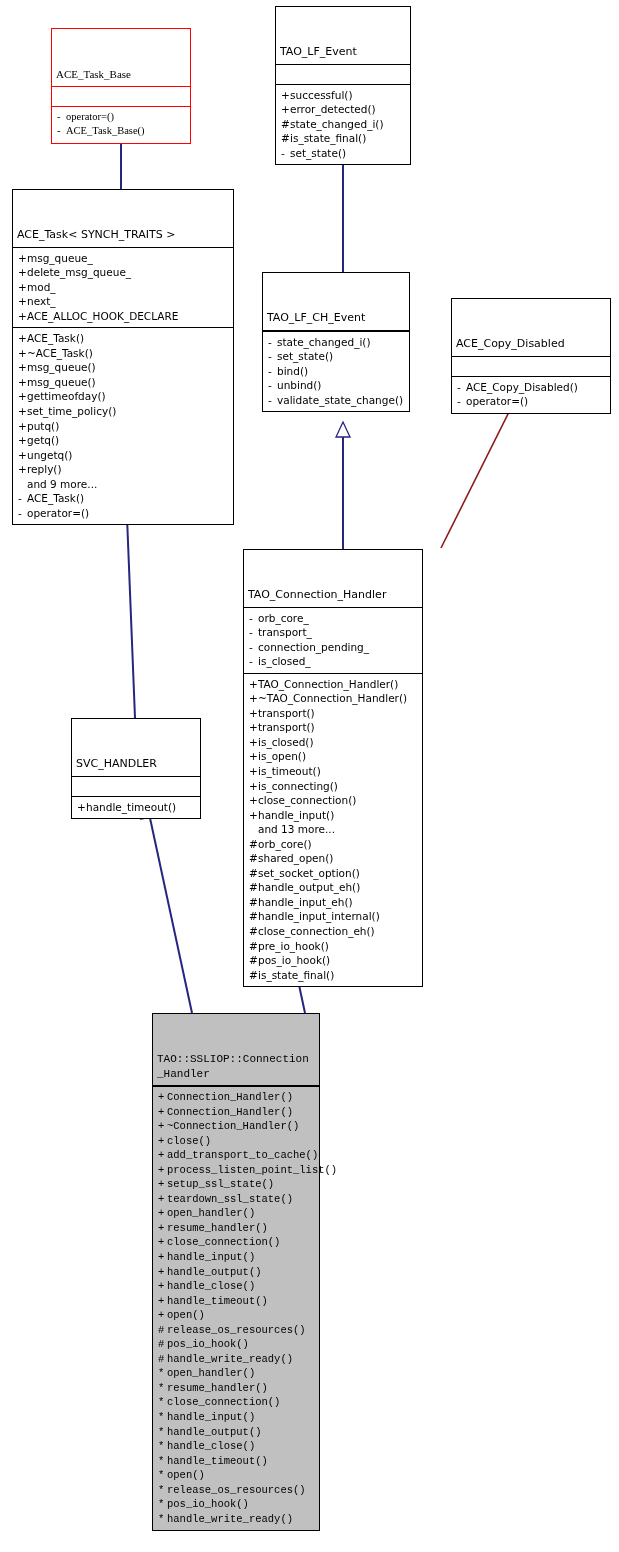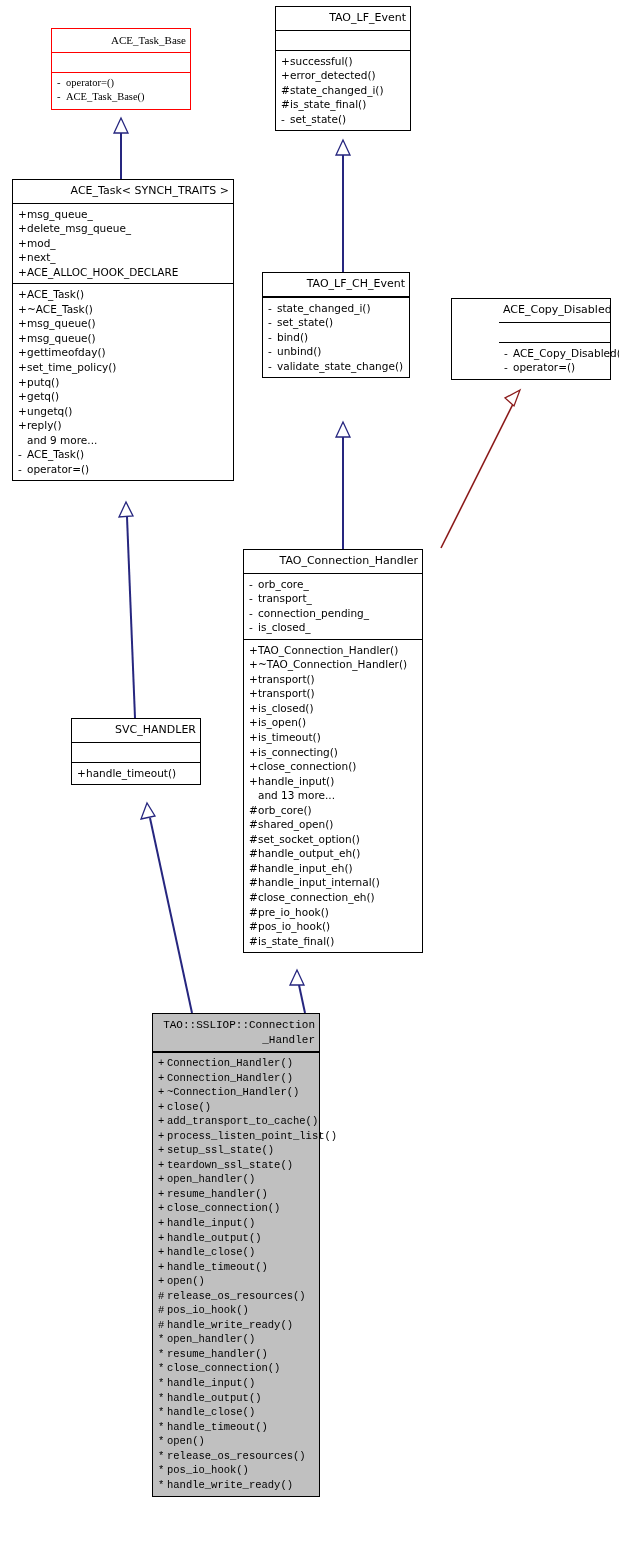--- a/index.html
+++ b/index.html
@@ -30,25 +30,26 @@
     box-sizing: border-box;
     background: #ffffff;
     border: 1px solid #000000;
     font-size: 10.5px;
     line-height: 14.6px;
     color: #000000;
   }
   .node.gray { background: #c0c0c0; }
   .node.red  { border-color: #ff0000; font-family: Liberation Serif, serif; }
   .n-title {
-    text-align: right;
+    text-align: left;
     padding: 4px 4px 4px 4px;
     font-size: 11px;
     line-height: 14.5px;
     white-space: pre-line;
+    margin-top: 34px;
   }
   .n-sep {
     border-top: 1px solid #000000;
     height: 0;
   }
   .node.red .n-sep { border-top-color: #ff0000; }
   .n-section {
     padding: 3px 5px 4px 5px;
   }
   .n-section.empty { height: 13px; padding: 3px 5px; }
@@ -120,21 +121,21 @@
     <div class="n-sep"></div>
     <div class="n-section">
         <div class="n-row"><span class="vis">+</span><span>successful()</span></div>
         <div class="n-row"><span class="vis">+</span><span>error_detected()</span></div>
         <div class="n-row"><span class="vis">#</span><span>state_changed_i()</span></div>
         <div class="n-row"><span class="vis">#</span><span>is_state_final()</span></div>
         <div class="n-row"><span class="vis">-</span><span>set_state()</span></div>
       </div>
   </div>
 
-  <div class="node" style="left:12px; top:179px; width:222px;">
+  <div class="node" style="left:12px; top:189px; width:222px;">
     <div class="n-title">ACE_Task&lt; SYNCH_TRAITS &gt;</div>
     <div class="n-sep"></div>
     <div class="n-section">
         <div class="n-row"><span class="vis">+</span><span>msg_queue_</span></div>
         <div class="n-row"><span class="vis">+</span><span>delete_msg_queue_</span></div>
         <div class="n-row"><span class="vis">+</span><span>mod_</span></div>
         <div class="n-row"><span class="vis">+</span><span>next_</span></div>
         <div class="n-row"><span class="vis">+</span><span>ACE_ALLOC_HOOK_DECLARE</span></div>
       </div>
     <div class="n-sep"></div>
@@ -161,21 +162,21 @@
     <div class="n-sep"></div>
     <div class="n-section">
         <div class="n-row"><span class="vis">-</span><span>state_changed_i()</span></div>
         <div class="n-row"><span class="vis">-</span><span>set_state()</span></div>
         <div class="n-row"><span class="vis">-</span><span>bind()</span></div>
         <div class="n-row"><span class="vis">-</span><span>unbind()</span></div>
         <div class="n-row"><span class="vis">-</span><span>validate_state_change()</span></div>
       </div>
   </div>
 
-  <div class="node" style="left:451px; top:298px; width:160px;padding-left:47px;">
+  <div class="node" style="left:451px; top:298px; width:160px;">
     <div class="n-title">ACE_Copy_Disabled</div>
     <div class="n-sep"></div>
     <div class="n-section empty"></div>
     <div class="n-sep"></div>
     <div class="n-section">
         <div class="n-row"><span class="vis">-</span><span>ACE_Copy_Disabled()</span></div>
         <div class="n-row"><span class="vis">-</span><span>operator=()</span></div>
       </div>
   </div>
 

